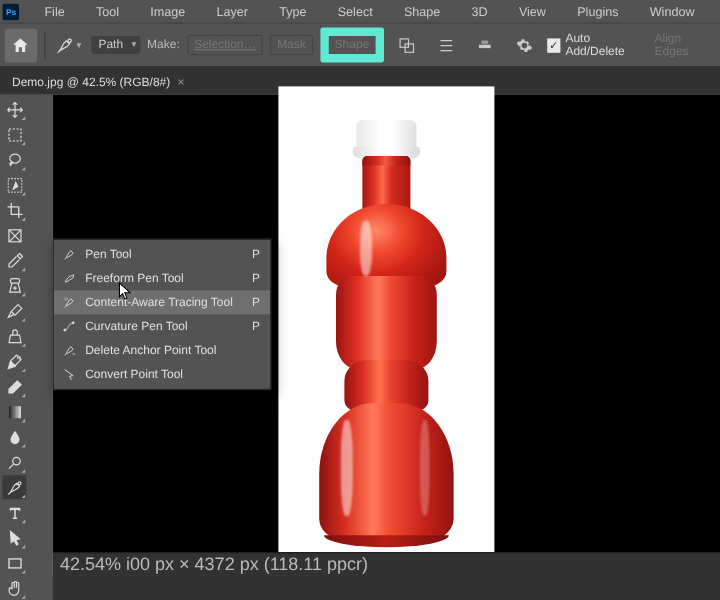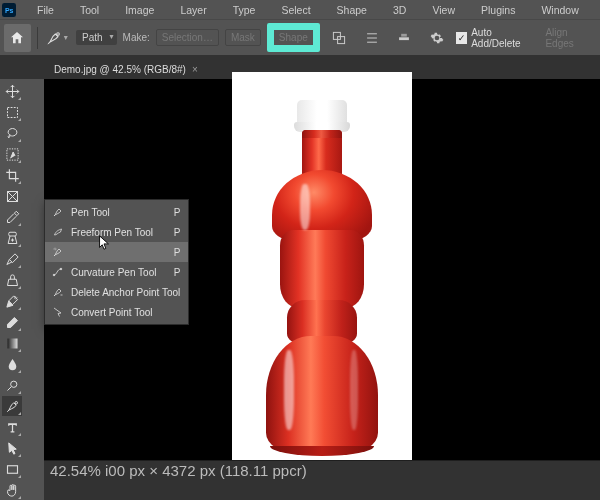--- a/index.html
+++ b/index.html
@@ -14,21 +14,21 @@
 .optionsbar .iconbtn { width: 28px; height: 28px; display: flex; align-items: center; justify-content: center; border-radius: 2px; }
 .optionsbar .home { background: #6b6b6b; }
 .optionsbar .sep { width: 1px; height: 22px; background: #3b3b3b; }
 .optionsbar .label { color: #bbb; font-size: 10px; }
 .optionsbar .select { background: #404040; padding: 2px 14px 2px 6px; border-radius: 2px; position: relative; font-size: 10px; }
 .optionsbar .select::after { content: "▾"; position: absolute; right: 3px; font-size: 8px; color: #aaa; }
 .optionsbar .dim { color: #777; }
 .optionsbar .checkbox { width: 12px; height: 12px; background: #e8e8e8; display: inline-flex; align-items: center; justify-content: center; font-size: 9px; color: #222; }
 .optionsbar .chklabel { color: #ddd; font-size: 10px; display: flex; align-items: center; gap: 4px; }
 
-.tabbar { height: 24px; background: #323232; display: flex; align-items: flex-end; padding-left: 44px; }
+.tabbar { height: 24px; background: #323232; display: flex; align-items: flex-end; }
 .tab { background: #323232; padding: 5px 10px; font-size: 10px; color: #ddd; display: flex; align-items: center; gap: 6px; border-top: 1px solid #323232; position: relative; top: 1px; }
 .tab .close { font-size: 10px; color: #999; }
 
 .workarea { position: relative; height: 401px; background: #a3a3a3; }
 
 .toolbox { position: absolute; left: 0; top: 0; width: 44px; background: #535353; padding: 2px; display: flex; flex-wrap: wrap; gap: 1px; z-index: 5; }
 .tool { width: 20px; height: 20px; display: flex; align-items: center; justify-content: center; color: #ddd; position: relative; }
 .tool.active { background: #3a3a3a; }
 .tool svg { width: 15px; height: 15px; }
 .tool .tri { position: absolute; right: 1px; bottom: 1px; width: 0; height: 0; border-left: 3px solid transparent; border-bottom: 3px solid #aaa; }
@@ -93,21 +93,21 @@
   <div class="sep"></div>
   <div class="iconbtn">
     <svg viewBox="0 0 24 24" width="16" height="16" fill="none" stroke="#ddd" stroke-width="1.6">
         <path d="M4 20c4-2 4-10 10-14l4 4c-4 6-12 6-14 10z"></path>
         <circle cx="18" cy="6" r="2"></circle>
       </svg>
     <span style="font-size:8px;color:#aaa;margin-left:2px;">▾</span>
   </div>
   <div class="select">Path</div>
   <span class="label">Make:</span>
-  <span class="label dim" style="border:1px solid #444;padding:2px 5px;border-radius:2px;">Selection…</span>
+  <span class="label dim" style="border:1px solid #444;padding:2px 5px;border-radius:2px;text-decoration:underline;">Selection…</span>
   <span class="label dim" style="border:1px solid #444;padding:2px 5px;border-radius:2px;">Mask</span>
   <span class="label dim" style="border:7px solid #5eead4;padding:2px 5px;border-radius:2px;">Shape</span>
   <div class="iconbtn">
     <svg viewBox="0 0 20 20" width="14" height="14" fill="none" stroke="#ccc" stroke-width="1.4">
         <rect x="2" y="2" width="10" height="10"></rect>
         <rect x="8" y="8" width="10" height="10"></rect>
       </svg>
   </div>
   <div class="iconbtn">
     <svg viewBox="0 0 20 20" width="14" height="14" fill="none" stroke="#ccc" stroke-width="1.4">
@@ -312,20 +312,21 @@
       <span>Freeform Pen Tool</span>
       <span class="shortcut">P</span>
     </div>
     <div class="row hover">
       <span class="icon">
           <svg viewBox="0 0 24 24" width="12" height="12" fill="none" stroke="#ddd" stroke-width="1.6">
             <path d="M4 20c4-2 4-10 10-14l4 4c-4 6-12 6-14 10z"></path>
             <circle cx="6" cy="6" r="2" stroke-dasharray="1 1"></circle>
           </svg>
         </span>
+      <span>Content-Aware Tracing Tool</span>
       <span class="shortcut">P</span>
     </div>
     <div class="row">
       <span class="icon">
           <svg viewBox="0 0 24 24" width="12" height="12" fill="none" stroke="#ddd" stroke-width="1.6">
             <path d="M4 18c6 0 6-12 14-12"></path>
             <circle cx="4" cy="18" r="1.6" fill="#ddd"></circle>
             <circle cx="18" cy="6" r="1.6" fill="#ddd"></circle>
           </svg>
         </span>

